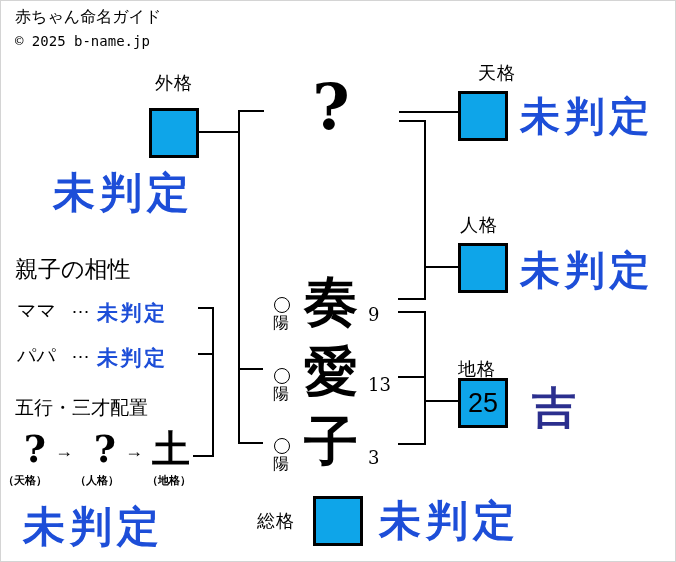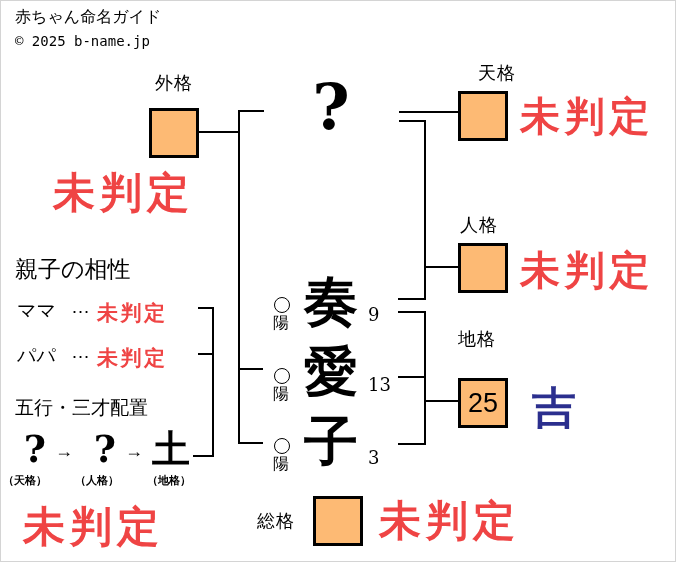--- a/index.html
+++ b/index.html
@@ -6,24 +6,24 @@
   #canvas{
     position:relative;width:676px;height:562px;background:#ffffff;
     box-sizing:border-box;border:1px solid #d4d4d4;overflow:hidden;
     font-family:"Liberation Sans","DejaVu Sans",sans-serif;color:#000;
   }
   .gothic{font-family:"Liberation Sans","DejaVu Sans",sans-serif;}
   .mono{font-family:"DejaVu Sans Mono",monospace;}
   .abs{position:absolute;white-space:nowrap;}
   .hline{position:absolute;height:2px;background:#000;}
   .vline{position:absolute;width:2px;background:#000;}
-  .kbox{position:absolute;width:44px;height:44px;border:3px solid #000;background:#fdba74;
+  .kbox{position:absolute;width:44px;height:44px;border:3px solid #000;background:#0ea5e9;
         display:flex;align-items:center;justify-content:center;}
   .kaku-label{font-size:18px;letter-spacing:1px;}
-  .wm{color:#ef4444;font-family:"DejaVu Serif","Liberation Serif",serif;
+  .wm{color:#1d4ed8;font-family:"DejaVu Serif","Liberation Serif",serif;
       font-weight:bold;letter-spacing:0.12em;}
   .wm-big{font-size:42px;}
   .wm-small{font-size:21px;}
   .namechar{font-family:"DejaVu Serif","Liberation Serif",serif;font-weight:bold;
             font-size:54px;line-height:56px;width:60px;text-align:center;}
   .strokes{font-family:"DejaVu Serif","Liberation Serif",serif;font-size:18px;}
   .yy-circle{position:absolute;width:14px;height:14px;border:1.8px solid #000;
              border-radius:50%;background:#fff;}
   .yy-label{position:absolute;font-size:16px;line-height:17px;}
   .qmark{font-family:"DejaVu Serif","Liberation Serif",serif;font-weight:bold;}
@@ -75,21 +75,21 @@
     <span class="boxval"></span>
   </div>
   <div class="abs wm" style="left:519px;top:88px;font-size:40px;">未判定</div>
 
   <div class="abs gothic kaku-label" style="left:459px;top:212px;">人格</div>
   <div class="kbox" style="left:457px;top:242px;">
     <span class="boxval"></span>
   </div>
   <div class="abs wm" style="left:519px;top:242px;font-size:40px;">未判定</div>
 
-  <div class="abs gothic kaku-label" style="left:457px;top:326px;text-align:center;">地格</div>
+  <div class="abs gothic kaku-label" style="left:457px;top:356px;text-align:center;">地格</div>
   <div class="kbox" style="left:457px;top:377px;">
     <span class="boxval">25</span>
   </div>
   <div class="abs kichi" style="left:531px;top:378px;color:#2b2f8e;">吉</div>
 
   <div class="abs gothic kaku-label" style="left:256px;top:508px;">総格</div>
   <div class="kbox" style="left:312px;top:495px;">
     <span class="boxval"></span>
   </div>
   <div class="abs wm wm-big" style="left:378px;top:492px;">未判定</div>

